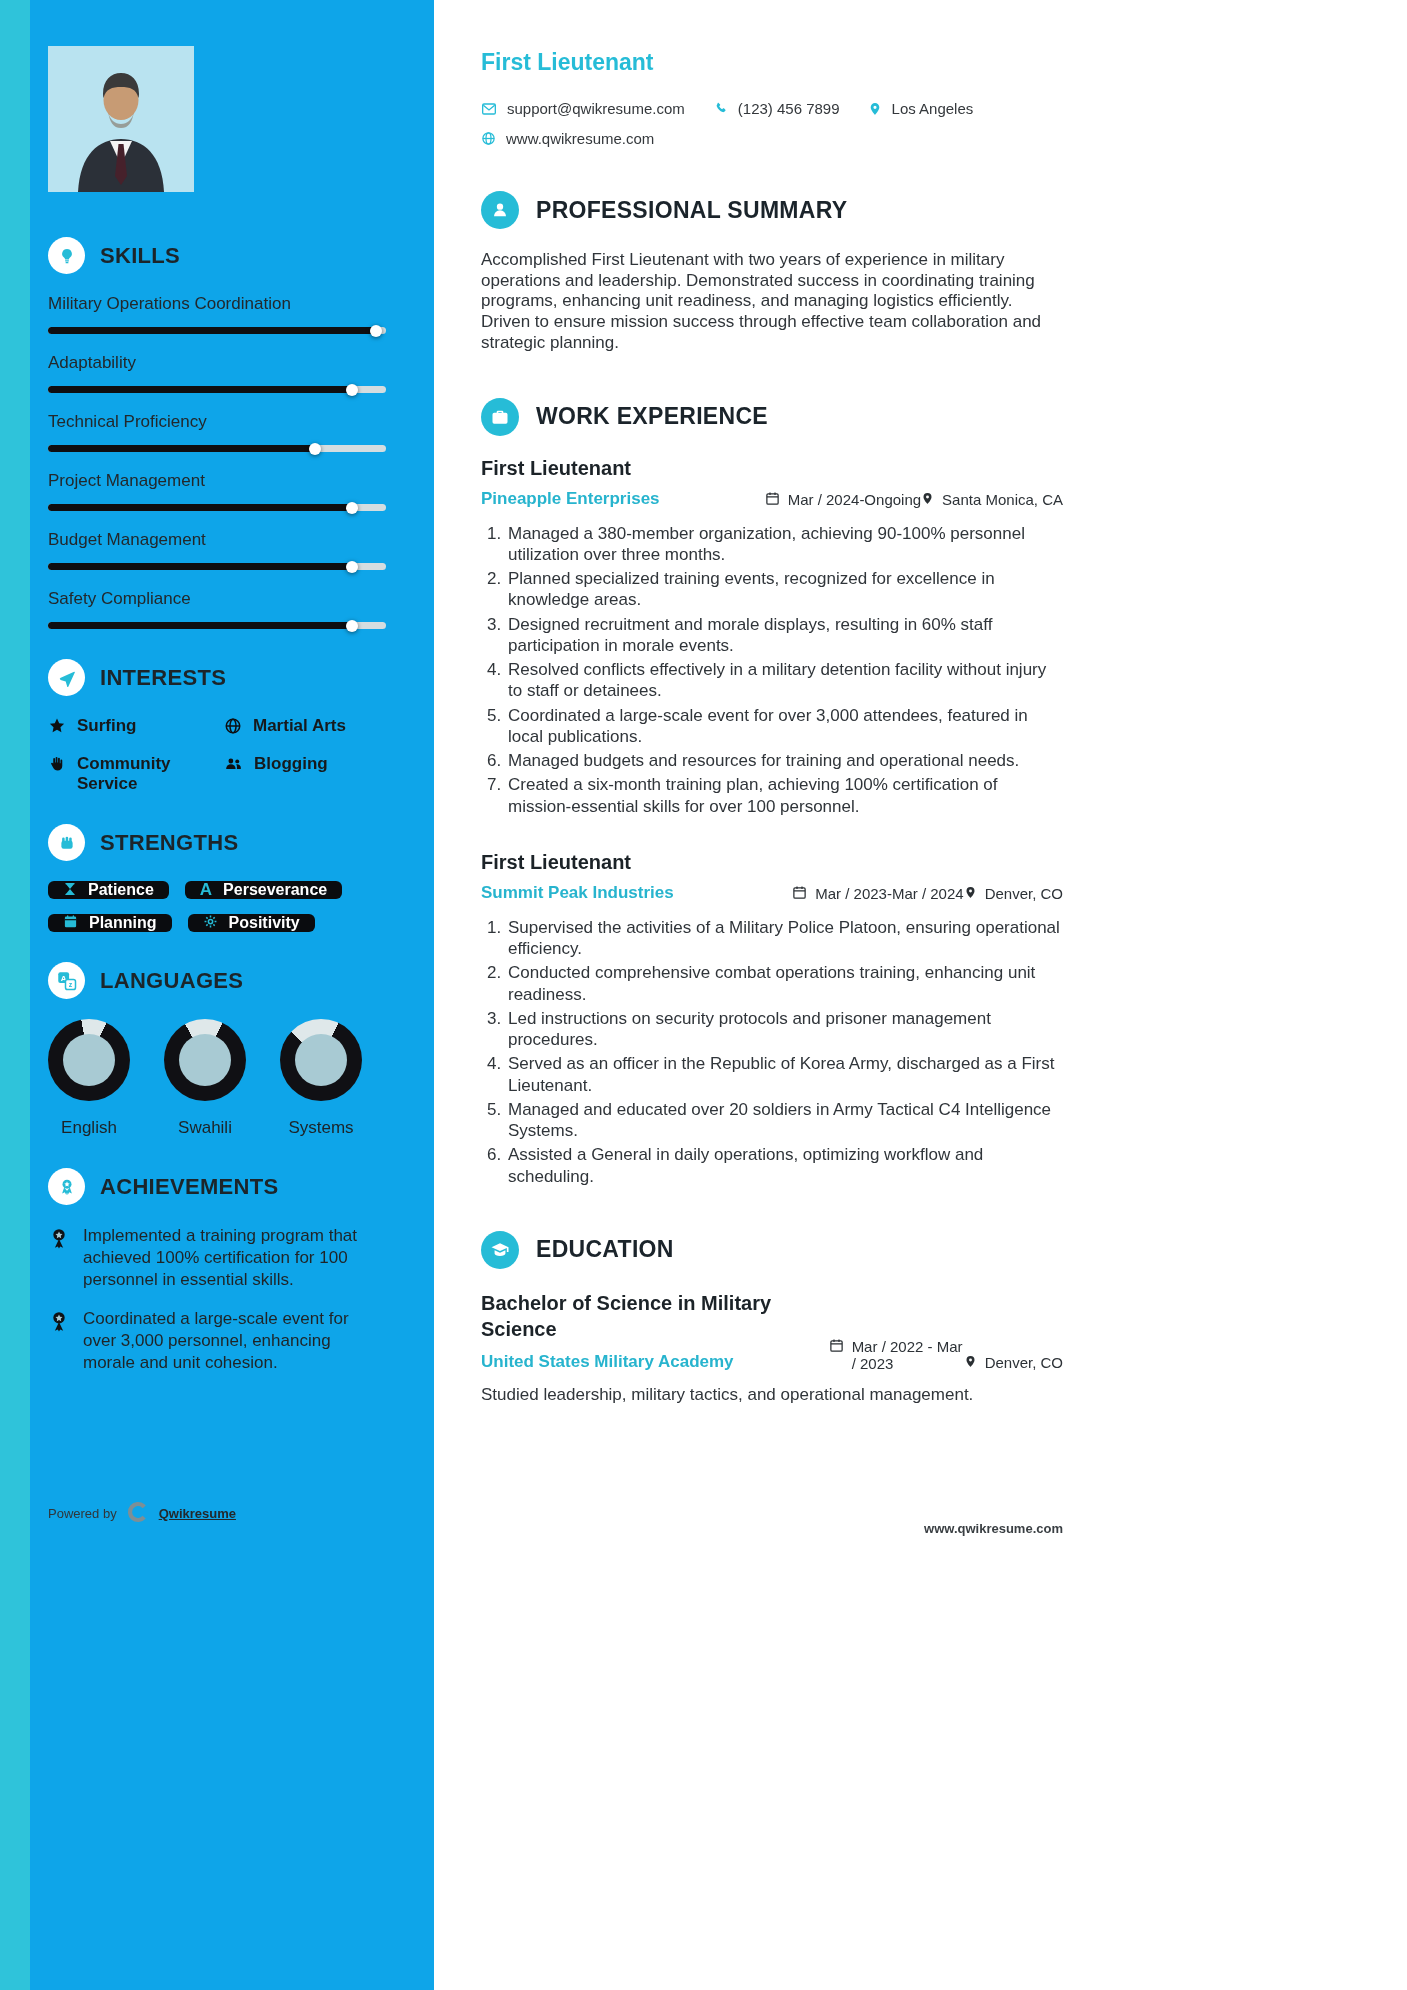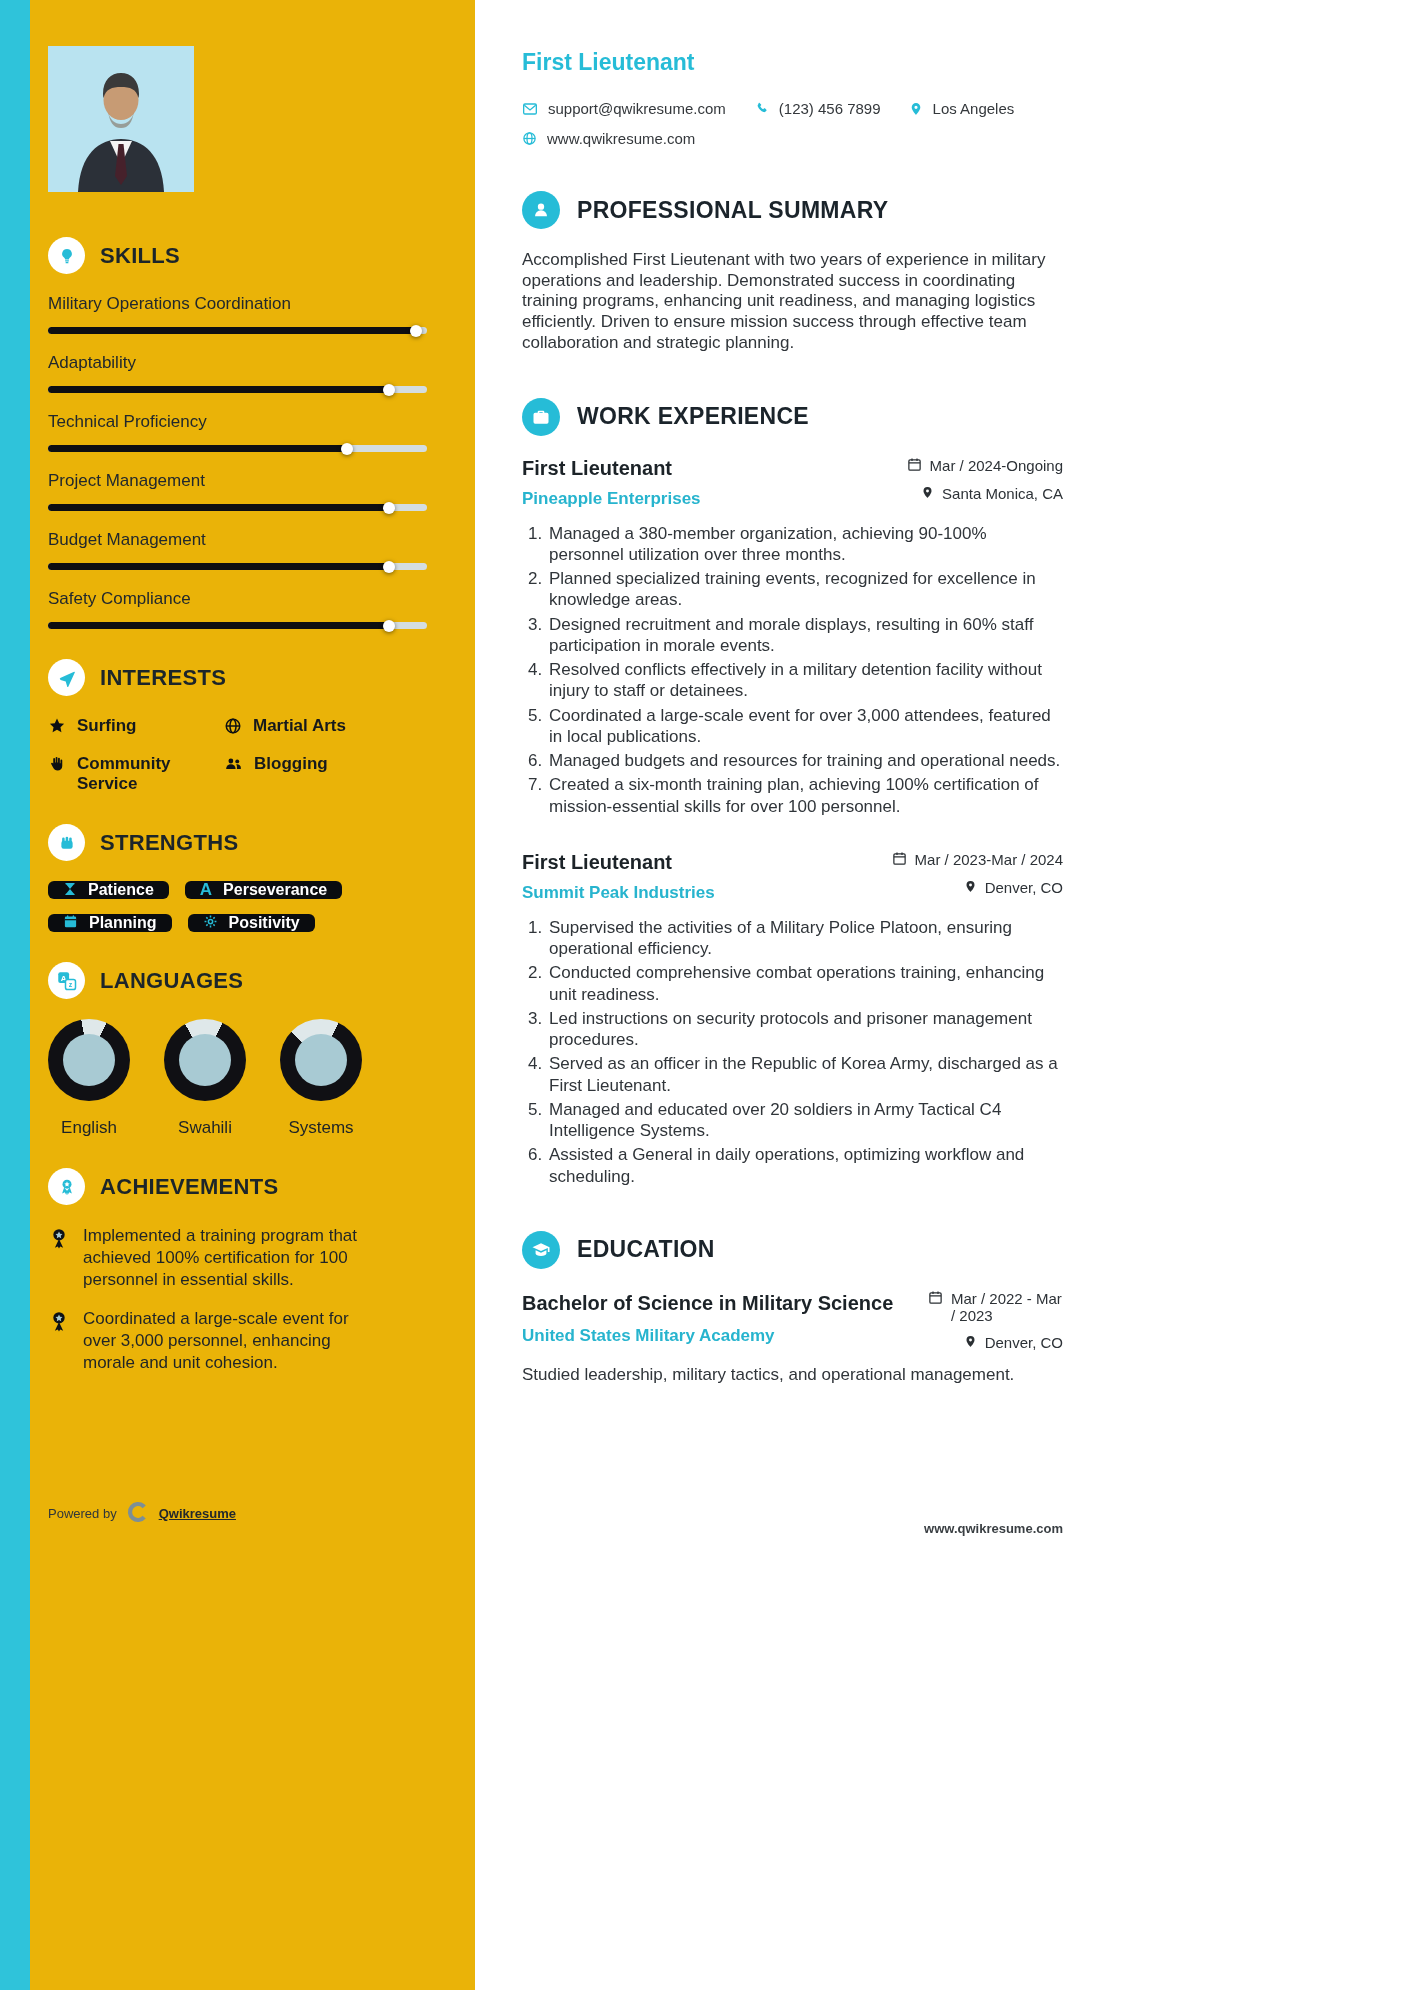--- a/index.html
+++ b/index.html
@@ -1,19 +1,19 @@
 <!DOCTYPE html>
 <html><head>
 <meta charset="utf-8">
 <style>
   *{margin:0;padding:0;box-sizing:border-box}
   html,body{width:1407px}
   body{height:1990px;font-family:"Liberation Sans","DejaVu Sans",sans-serif;display:flex;background:#fff;overflow:hidden}
   .stripe{width:30px;flex-shrink:0;background:#2fc3da}
-  .sidebar{width:445px;flex-shrink:0;background:#eab308;padding:46px 48px 0 18px;position:relative}
+  .sidebar{width:404px;flex-shrink:0;background:#0ea5e9;padding:46px 48px 0 18px;position:relative}
   .photo{width:146px;height:146px;margin-bottom:45px;display:block}
   .sb-section{margin-bottom:30px}
   .sb-head{display:flex;align-items:center;gap:15px;margin-bottom:20px}
   .sb-badge{width:37px;height:37px;border-radius:50%;background:#fff;color:#26bcd7;display:flex;align-items:center;justify-content:center;flex-shrink:0}
   .sb-title{font-size:22px;font-weight:800;color:#1c252a;letter-spacing:.3px}
   .skill{margin-bottom:19px}
   .skill-label{font-size:17px;color:#22282c;margin-bottom:13px}
   .bar{position:relative;height:7px;border-radius:4px;background:#d4dde0}
   .bar-fill{position:absolute;left:0;top:0;height:7px;border-radius:4px;background:#0e0e11}
   .bar-dot{position:absolute;top:50%;width:12px;height:12px;border-radius:50%;background:#fff;box-shadow:0 1px 4px rgba(0,0,0,.5);transform:translate(-50%,-50%)}
@@ -43,21 +43,21 @@
   .c-icon{color:#26bcd7;display:flex}
   .m-section{margin-top:44px}
   .m-head{display:flex;align-items:center;gap:17px;margin-bottom:21px}
   .m-badge{width:38px;height:38px;border-radius:50%;background:#26bcd7;color:#fff;display:flex;align-items:center;justify-content:center;flex-shrink:0}
   .m-title{font-size:23px;font-weight:800;color:#1b242b;letter-spacing:.3px}
   .body-text{font-size:17px;line-height:1.22;color:#30353a}
   .job + .job{margin-top:34px}
   .job-head{display:flex;justify-content:space-between;gap:12px}
   .job-title{font-size:20px;font-weight:700;color:#1c2328}
   .job-company{font-size:17px;font-weight:600;color:#27b4ce;margin-top:9px}
-  .job-right{flex-shrink:0;display:flex;flex-direction:column;align-items:flex-end;font-size:15px;color:#2d3237;gap:10px}
+  .job-right{flex-shrink:0;display:flex;flex-direction:row;align-items:flex-end;font-size:15px;color:#2d3237;}
   .meta{display:flex;align-items:flex-start;gap:8px}
   .bullets{margin-top:14px;padding-left:25px;font-size:17px;line-height:1.25;color:#30353a}
   .bullets li{margin-bottom:3px;padding-left:2px}
   .edu-head{display:flex;justify-content:space-between;gap:12px}
   .edu-left{max-width:375px}
   .edu-degree{font-size:20px;font-weight:700;color:#1c2328;line-height:1.3}
   .edu-school{font-size:17px;font-weight:600;color:#27b4ce;margin-top:10px}
   .edu-desc{font-size:17px;line-height:1.25;color:#30353a;margin-top:12px;max-width:545px}
   .edu-dates-text{width:112px;text-align:left}
   .m-footer{position:absolute;top:1521px;right:344px;font-size:13px;font-weight:700;color:#3a3f43}

